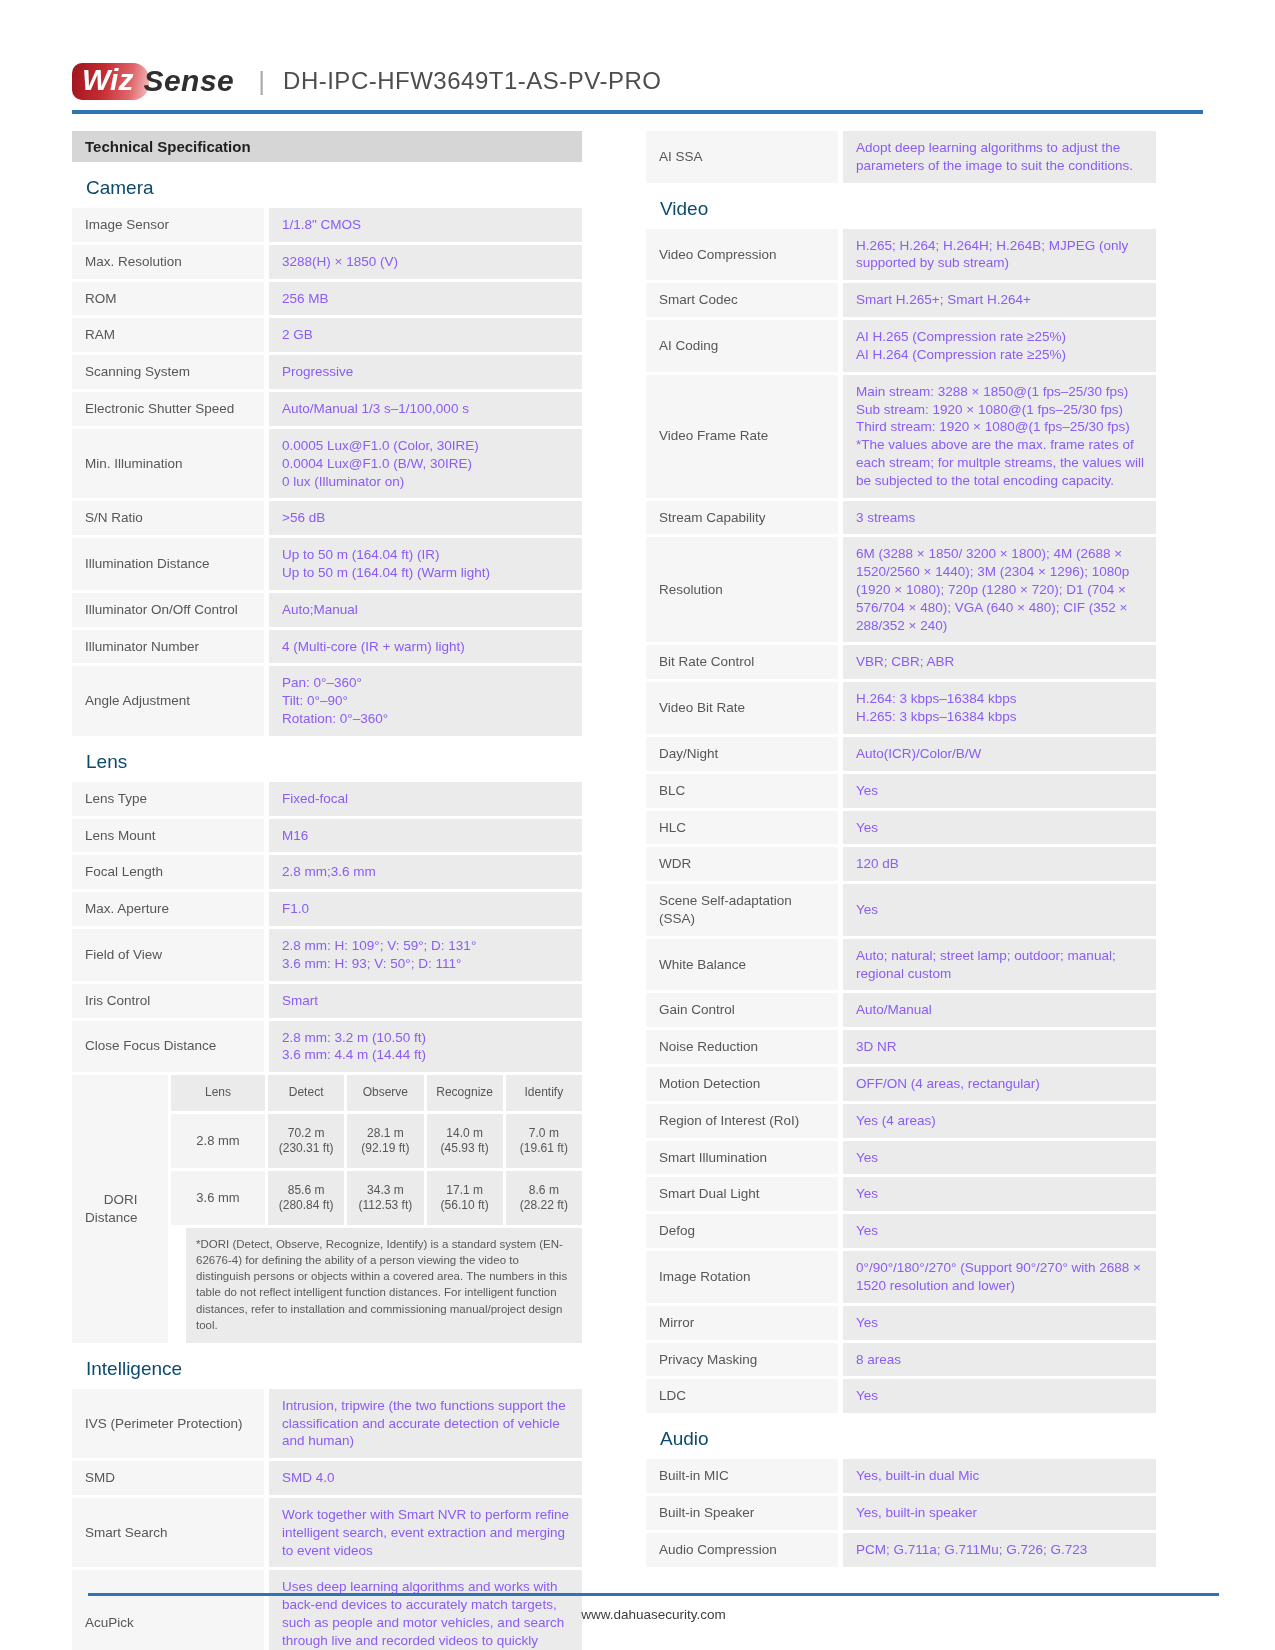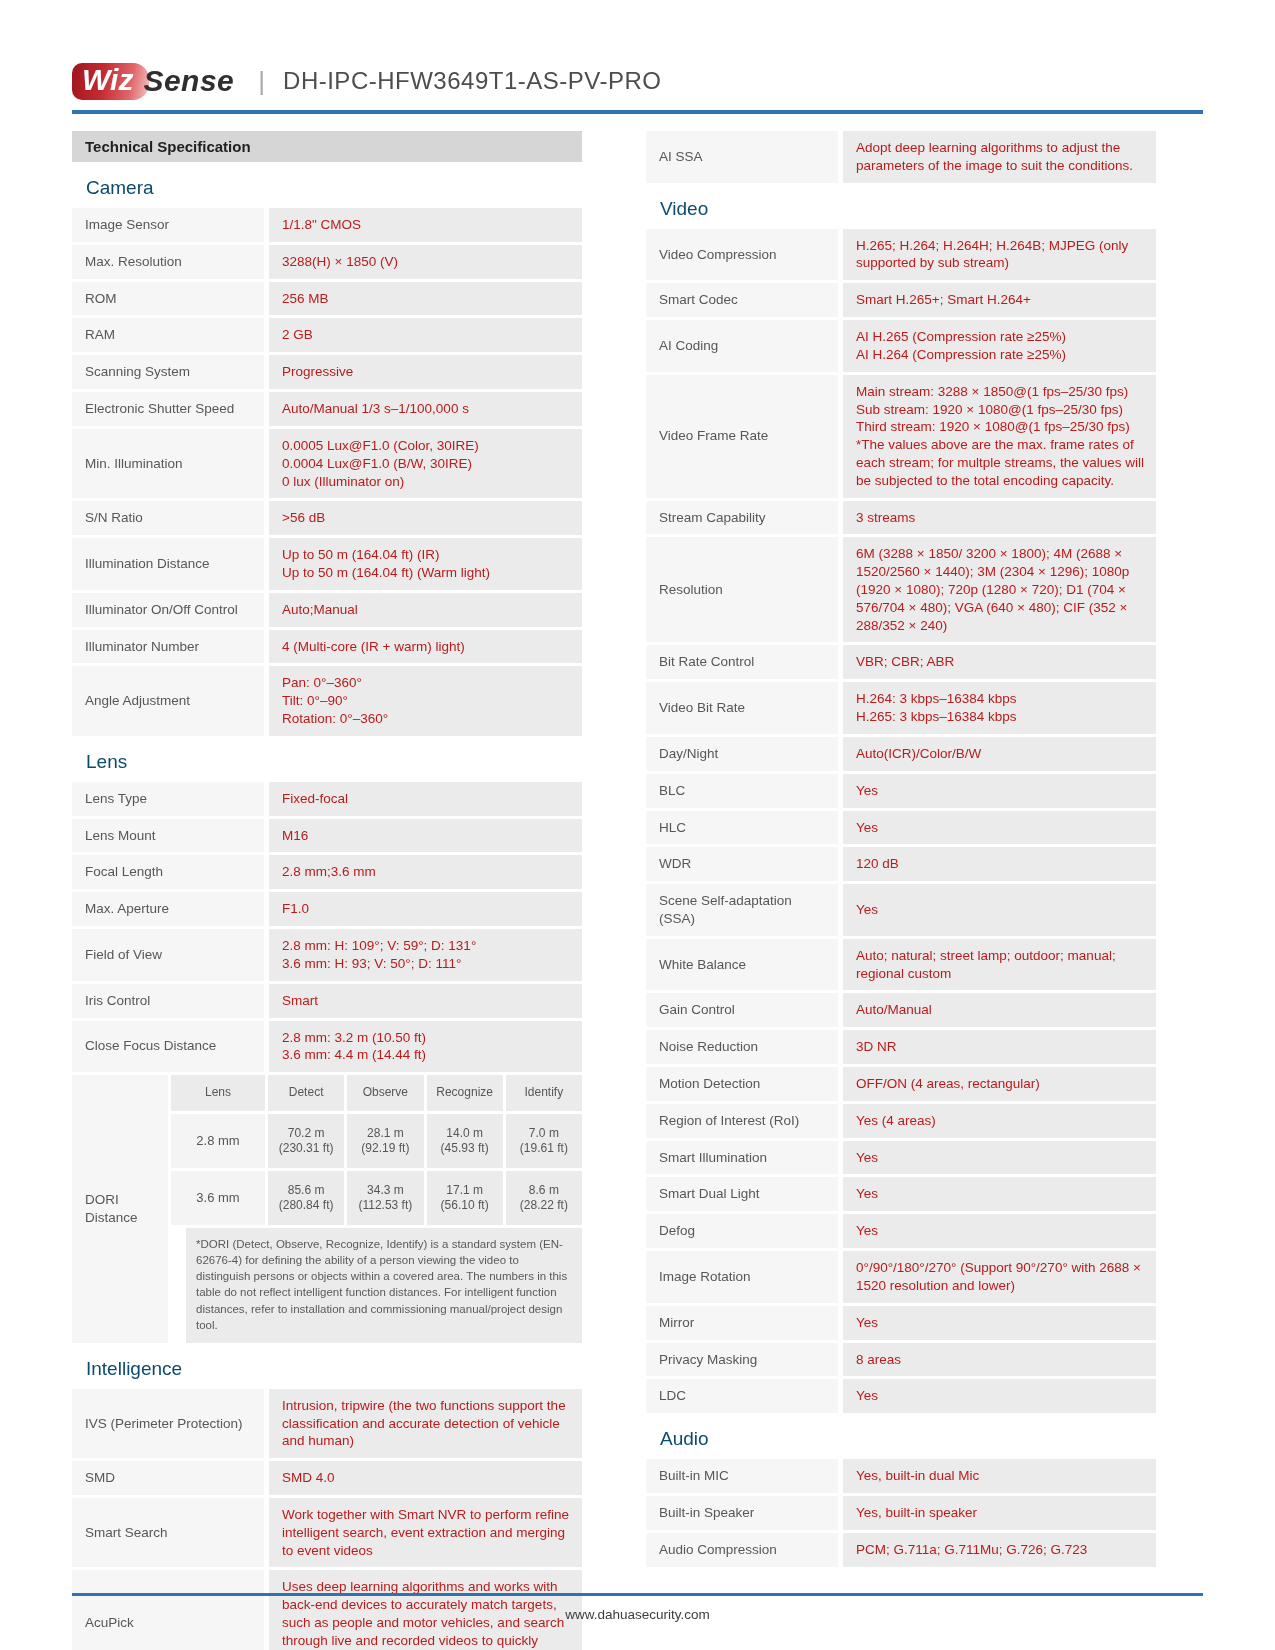--- a/index.html
+++ b/index.html
@@ -28,46 +28,46 @@
 
   .spec-bar {
     background:#d6d6d6; color:#1f1f1f; font-weight:bold; font-size:15px;
     padding:7px 0 7px 13px; margin-bottom:6px;
   }
   .section-title { font-size:19px; color:#0c4a6e; margin:15px 0 9px 2px; padding-left:12px; }
 
   .spec-row { display:grid; grid-template-columns:192px 1fr; column-gap:5px; margin-bottom:3px; }
   .spec-row .cell { display:flex; align-items:center; font-size:13.5px; line-height:1.32; }
   .spec-row .label { background:#f6f6f6; padding:8px 8px 8px 13px; color:#575757; }
-  .spec-row .value { background:#ebebeb; padding:8px 10px 8px 13px; color:#b91c1c; white-space:pre-line; }
+  .spec-row .value { background:#ebebeb; padding:8px 10px 8px 13px; color:#8b5cf6; white-space:pre-line; }
 
   
   .dori-table {
     display:grid; grid-template-columns:96px 94px repeat(4,1fr);
     gap:3px; margin-bottom:3px;
   }
   .dcell {
     background:#ebebeb; display:flex; align-items:center; justify-content:center;
     text-align:center; font-size:12px; color:#575757; padding:4px 2px; line-height:1.3;
     white-space:pre-line;
   }
   .dlabel {
     grid-column:1; grid-row:1 / span 4; background:#f6f6f6;
-    justify-content:flex-start; text-align:left; padding-left:13px; font-size:13.5px;
+    justify-content:flex-start; text-align:right; padding-left:13px; font-size:13.5px;
   }
   .dhead { min-height:28px; }
   .dlens { background:#f4f4f4; font-size:13px; min-height:46px; }
   .dval  { min-height:46px; }
   .dfoot {
     grid-column:2 / span 5; display:block; text-align:left;
     font-size:11.5px; line-height:1.4; padding:8px 10px 10px 10px; color:#5a5a5a;margin-left:15px;
   }
 
   
-  .footer { position:absolute; left:0; bottom:28px; width:100%; border-top:3px solid #2e74b5; }
+  .footer { position:absolute; left:16px; bottom:28px; width:100%; border-top:3px solid #2e74b5; }
   .footer-url { text-align:center; font-size:13.5px; color:#3d3d3d; margin-top:11px; }
 </style>
 </head>
 <body>
 
 <div class="page">
 
   <div class="hdr">
     <span class="logo-wiz">Wiz</span>
     <span class="logo-sense">Sense</span>

